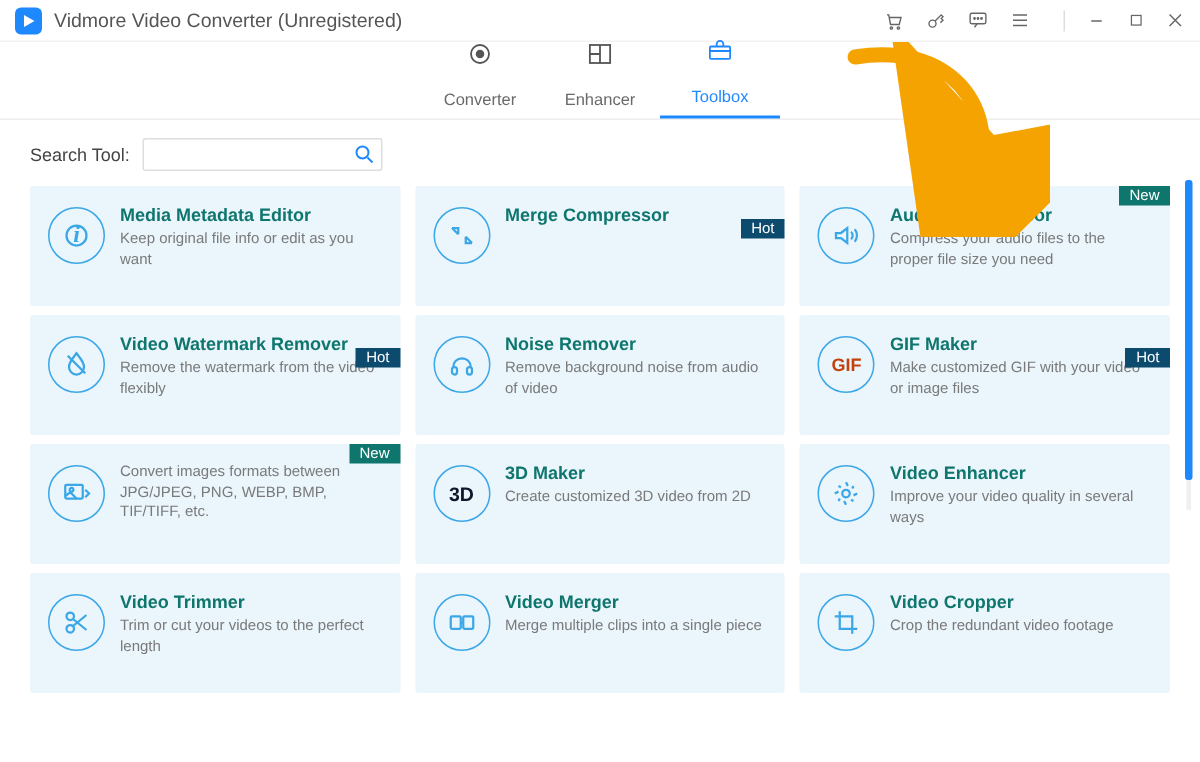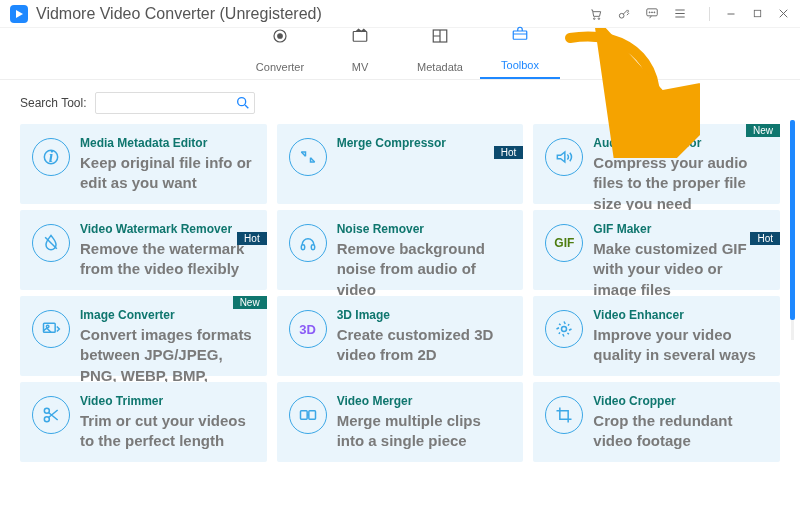--- a/index.html
+++ b/index.html
@@ -1,20 +1,20 @@
 <!DOCTYPE html>
 <html><head>
   <meta charset="utf-8">
   <style>
     * { margin:0; padding:0; box-sizing:border-box; font-family:-apple-system,BlinkMacSystemFont,"Segoe UI",Arial,sans-serif; }
     body { width:800px; height:508px; background:#fff; overflow:hidden; position:relative; }
 
     .titlebar { height:28px; display:flex; align-items:center; padding:0 10px; border-bottom:1px solid #f2f2f2; }
     .logo { width:18px; height:18px; background:#1e88ff; border-radius:4px; display:flex; align-items:center; justify-content:center; margin-right:8px; }
-    .title-text { font-size:16px; color:#555; }
+    .title-text { font-size:13px; color:#555; }
     .tb-spacer { flex:1; }
     .tb-icons { display:flex; gap:14px; align-items:center; }
     .tb-icon { width:14px; height:14px; display:flex; align-items:center; justify-content:center; color:#666; }
     .win-ctrl { display:flex; gap:12px; margin-left:14px; align-items:center; }
     .sep { width:1px; height:14px; background:#ddd; margin-left:8px; }
 
     .tabbar { height:52px; display:flex; justify-content:center; align-items:flex-end; border-bottom:1px solid #eee; }
     .tab { width:80px; display:flex; flex-direction:column; align-items:center; gap:16px; padding-bottom:6px; cursor:pointer; }
     .tab-icon { width:22px; height:18px; color:#555; }
     .tab-label { font-size:11px; color:#6a6a6a; }
@@ -27,21 +27,21 @@
     .search-box input { width:160px; height:22px; border:1px solid #ddd; border-radius:2px; font-size:12px; padding:0 24px 0 6px; outline:none; }
     .search-btn { position:absolute; right:4px; top:3px; width:16px; height:16px; color:#1e88ff; }
 
     .grid-wrap { position:relative; padding:0 20px; }
     .grid { display:grid; grid-template-columns:repeat(3,1fr); gap:6px 10px; }
     .card { background:#eaf5fc; border-radius:2px; padding:12px 12px 10px 12px; position:relative; display:flex; gap:10px; height:80px; }
     .card-icon { width:38px; height:38px; flex:0 0 38px; border:1.5px solid #3ba7e6; border-radius:50%; display:flex; align-items:center; justify-content:center; color:#3ba7e6; margin-top:2px; }
     .card-icon svg { width:20px; height:20px; }
     .card-body { flex:1; min-width:0; }
     .card-title { font-size:12px; font-weight:600; color:#0f766e; margin-bottom:3px; }
-    .card-desc { font-size:15px; color:#7a7a7a; line-height:1.35;font-weight:bold; }
+    .card-desc { font-size:10px; color:#7a7a7a; line-height:1.35; }
     .badge { position:absolute; top:0; right:0; font-size:10px; color:#fff; padding:1px 7px; }
     .badge.hot { background:#0c4a6e;margin-top:22px; }
     .badge.new { background:#0f766e; }
 
     
     .scroll-track { position:absolute; right:6px; top:120px; width:3px; height:220px; background:#f0f0f0; }
     .scroll-thumb { position:absolute; right:5px; top:120px; width:5px; height:200px; background:#1e88ff; border-radius:2px; }
 
     
     .arrow-overlay { position:absolute; pointer-events:none; z-index:50; }
@@ -109,31 +109,24 @@
 <div class="tabbar">
   <div class="tab">
     <span class="tab-icon"><svg viewBox="0 0 24 24" width="22" height="18" fill="none" stroke="currentColor" stroke-width="1.6">
           <circle cx="12" cy="12" r="8"></circle>
           <circle cx="12" cy="12" r="3" fill="currentColor"></circle>
         </svg></span>
     <span class="tab-label">Converter</span>
   </div>
   <div class="tab">
     <span class="tab-icon"><svg viewBox="0 0 24 24" width="22" height="18" fill="none" stroke="currentColor" stroke-width="1.6">
-          <rect x="3" y="6" width="18" height="13" rx="1"></rect>
-          <path d="M7 6l3-3 4 3 3-3 3 3"></path>
-        </svg></span>
-    <span class="tab-label">MV</span>
-  </div>
-  <div class="tab">
-    <span class="tab-icon"><svg viewBox="0 0 24 24" width="22" height="18" fill="none" stroke="currentColor" stroke-width="1.6">
           <rect x="3" y="4" width="18" height="16"></rect>
           <path d="M12 4v16M3 12h9"></path>
         </svg></span>
-    <span class="tab-label">Metadata</span>
+    <span class="tab-label">Enhancer</span>
   </div>
   <div class="tab active">
     <span class="tab-icon"><svg viewBox="0 0 24 24" width="22" height="18" fill="none" stroke="currentColor" stroke-width="1.6">
           <rect x="3" y="8" width="18" height="11" rx="1"></rect>
           <path d="M3 12h18M9 8V6a3 3 0 016 0v2"></path>
         </svg></span>
     <span class="tab-label">Toolbox</span>
   </div>
 </div>
 
@@ -208,49 +201,48 @@
             <rect x="16" y="14" width="4" height="6" rx="2"></rect>
           </svg>
         </div>
         <div class="card-body">
           <div class="card-title">Noise Remover</div>
           <div class="card-desc">Remove background noise from audio of video</div>
         </div>
       </div>
       <div class="card">
         <div class="card-icon" style="position: relative;">
-          <span style="font:600 12px Arial;color:#4d7c0f">GIF</span>
+          <span style="font:600 12px Arial;color:#c2410c">GIF</span>
         </div>
         <div class="card-body">
           <div class="card-title">GIF Maker</div>
           <div class="card-desc">Make customized GIF with your video or image files</div>
         </div>
         <div class="badge hot">Hot</div>
       </div>
       <div class="card">
         <div class="card-icon" style="position: relative;">
           <svg viewBox="0 0 24 24" fill="none" stroke="currentColor" stroke-width="1.8">
             <rect x="3" y="5" width="14" height="11" rx="1"></rect>
             <circle cx="8" cy="9" r="1.5"></circle>
             <path d="M3 14l4-3 5 5"></path>
             <path d="M19 9l3 3-3 3"></path>
           </svg>
         </div>
         <div class="card-body">
-          <div class="card-title">Image Converter</div>
           <div class="card-desc">Convert images formats between JPG/JPEG, PNG, WEBP, BMP, TIF/TIFF, etc.</div>
         </div>
         <div class="badge new">New</div>
       </div>
       <div class="card">
         <div class="card-icon" style="position: relative;">
-          <span style="font:600 13px Arial;color:#8b5cf6">3D</span>
-        </div>
-        <div class="card-body">
-          <div class="card-title">3D Image</div>
+          <span style="font:600 13px Arial;color:#0f172a">3D</span>
+        </div>
+        <div class="card-body">
+          <div class="card-title">3D Maker</div>
           <div class="card-desc">Create customized 3D video from 2D</div>
         </div>
       </div>
       <div class="card">
         <div class="card-icon" style="position: relative;">
           <svg viewBox="0 0 24 24" fill="none" stroke="currentColor" stroke-width="1.8">
             <circle cx="12" cy="12" r="3"></circle>
             <path d="M12 3l1.5 3M12 21l-1.5-3M3 12l3-1.5M21 12l-3 1.5M6 6l2 1M18 18l-2-1M18 6l-1 2M6 18l1-2"></path>
           </svg>
         </div>

